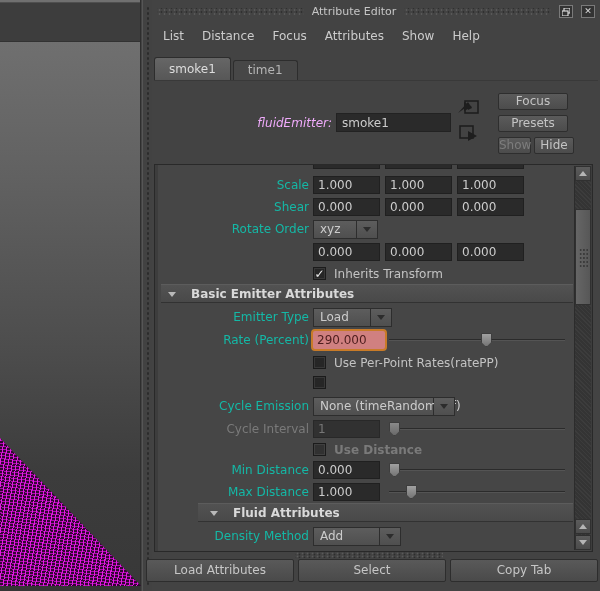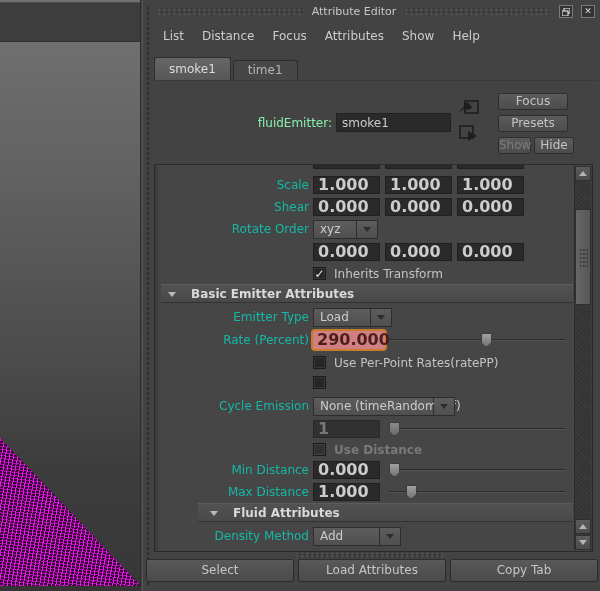--- a/index.html
+++ b/index.html
@@ -52,40 +52,40 @@
 
   .menubar { position:absolute; left:2px; top:24px; height:24px; display:flex; align-items:center; }
   .menu-item { padding:3px 9px; color:#cccccc; white-space:nowrap; }
 
   .tabbar { position:absolute; left:2px; top:54px; width:444px; height:27px; display:flex; align-items:flex-end; border-bottom:1px solid #393939; }
   .tab { padding:0 14px; border:1px solid #2d2d2d; border-bottom:none; border-radius:3px 3px 0 0; white-space:nowrap; }
   .tab.active { height:23px; line-height:22px; background:linear-gradient(#666666,#575757); color:#dddddd; }
   .tab.inactive { height:20px; line-height:19px; background:#474747; color:#b5b5b5; margin-left:2px; }
 
   
-  .node-label { position:absolute; left:38px; top:116px; width:142px; text-align:right; color:#86efac; }
+  .node-label { position:absolute; left:38px; top:116px; width:142px; text-align:right; color:#f0abfc;font-style:italic; }
   .node-field { position:absolute; left:184px; top:113px; width:115px; height:19px; background:#2a2a2a;
     border:1px solid #222222; color:#cccccc; padding:0 5px; font-size:12px; font-family:inherit; }
   .io-icon { position:absolute; left:304px; width:26px; height:22px; }
   .io-icon.top { top:97px; } .io-icon.bottom { top:123px; }
   .node-btn { position:absolute; left:346px; width:70px; height:17px; background:linear-gradient(#5b5b5b,#4c4c4c);
     border:1px solid #2e2e2e; border-radius:2px; color:#c4c4c4; font-size:12px; text-align:center; line-height:15px; }
   .node-btn.focus { top:93px; } .node-btn.presets { top:115px; }
   .node-btn.show { top:137px; width:33px; color:#7d7d7d; }
   .node-btn.hide { top:137px; left:382px; width:40px; }
 
   
   .scrollframe { position:absolute; left:2px; top:164px; width:439px; height:388px;
     background:#464646; border:1px solid #292929; box-shadow:inset 3px 0 0 #3d3d3d, inset -1px 0 0 #3d3d3d; }
   .content { position:absolute; left:6px; top:0; right:19px; bottom:1px; overflow:hidden; }
 
   .row { position:absolute; left:0; right:0; height:20px; }
   .lbl { position:absolute; left:0; top:0; width:148px; text-align:right; line-height:20px; color:#14b8a6; white-space:nowrap; }
   .field { position:absolute; top:1px; width:67px; height:18px; background:#2a2a2a; border:1px solid #202020;
-    color:#cccccc; padding:0 4px; line-height:16px; font-size:16px; font-family:inherit;font-weight:bold; }
+    color:#cccccc; padding:0 4px; line-height:16px; font-size:12px; font-family:inherit; }
   .f0 { left:152px; } .f1 { left:224px; } .f2 { left:296px; }
 
   .dd { position:absolute; left:152px; top:1px; display:flex; height:19px; }
   .dd-val { background:linear-gradient(#5d5d5d,#4f4f4f); border:1px solid #2d2d2d; color:#cccccc;
     padding:0 6px; line-height:17px; white-space:nowrap; }
   .dd-arrow { width:21px; background:linear-gradient(#5d5d5d,#4f4f4f); border:1px solid #2d2d2d; border-left:none;
     display:flex; align-items:center; justify-content:center; }
   .tri-down { width:0; height:0; border-left:4px solid rgba(0,0,0,0); border-right:4px solid rgba(0,0,0,0); border-top:5px solid #2c2c2c; }
 
   .cb { position:absolute; left:152px; top:3px; width:13px; height:13px; background:#262626; border:1px solid #1b1b1b;
@@ -274,20 +274,21 @@
           <div class="lbl">Cycle Emission</div>
           <div class="dd">
             <div class="dd-val" style="width:121px;">None (timeRandom off)</div>
             <div class="dd-arrow">
                 <div class="tri-down"></div>
               </div>
           </div>
         </div>
 
         <div class="row disabled" style="top:254px;">
+          <div class="lbl">Cycle Interval</div>
           <div class="field f0">1</div>
           <div class="slider">
               <div class="handle h-low"></div>
             </div>
         </div>
 
         <div class="row disabled" style="top:275px;font-weight:bold;">
           <div class="cb"></div>
           <div class="cb-label">Use Distance</div>
         </div>
@@ -334,19 +335,19 @@
             <div class="tri-up-s"></div>
           </div>
         <div class="sb-btn sb-down">
             <div class="tri-down-s"></div>
           </div>
       </div>
     </div>
 
     <div class="footer-grip"></div>
     <div class="footer">
+      <div class="footer-btn">Load Attributes</div>
       <div class="footer-btn">Select</div>
-      <div class="footer-btn">Load Attributes</div>
       <div class="footer-btn">Copy Tab</div>
     </div>
 
   </div>
 </div>
 
 </body></html>

